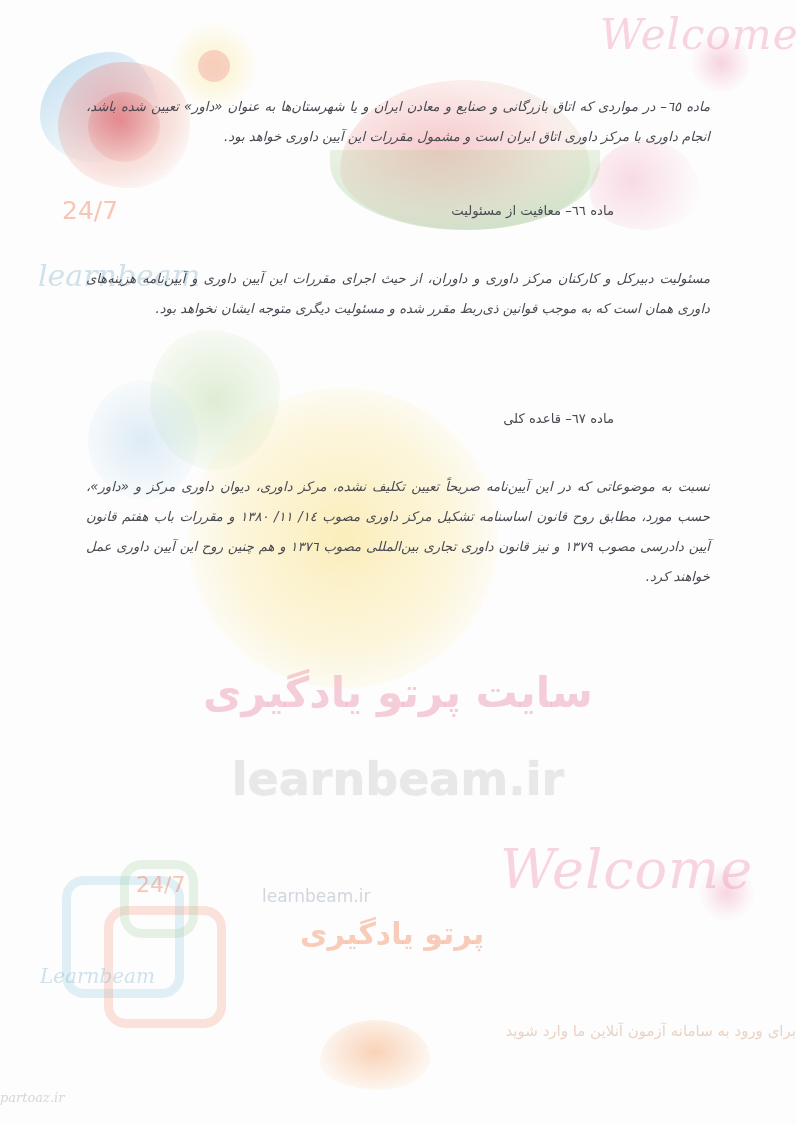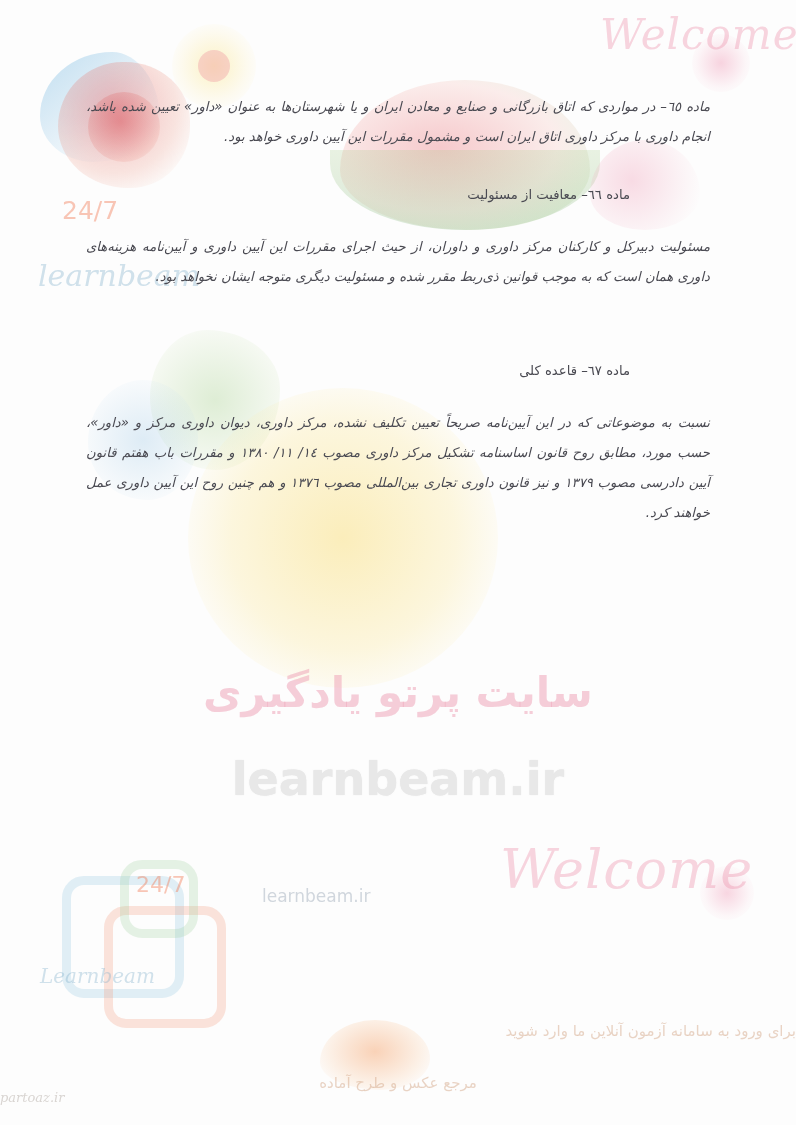--- a/index.html
+++ b/index.html
@@ -274,21 +274,21 @@
     font-size: 13.2px;
     line-height: 30px;
     margin: 0 0 6px 0;
     text-align: justify;
     text-justify: inter-word;
     font-style: italic;
   }
   .heading {
     font-size: 13.2px;
     line-height: 30px;
-    margin: 0;
+    margin: 16px;
     text-align: right;
     padding-right: 80px;
   }
   .spacer-sm { height: 22px; }
   .spacer-lg { height: 58px; }
 </style>
 </head>
 <body>
 
 <div class="page">
@@ -317,23 +317,23 @@
 
     <div class="wm-welcome top">Welcome</div>
     <div class="wm-welcome bottom">Welcome</div>
 
     <div class="wm-learnbeam-script a">learnbeam</div>
     <div class="wm-learnbeam-script b">Learnbeam</div>
     <div class="wm-learnbeam-small a">learnbeam.ir</div>
 
     <div class="wm-center-fa big">سایت پرتو یادگیری</div>
     <div class="wm-center-latin">learnbeam.ir</div>
+    <div class="wm-orange-fa">پرتو یادگیری</div>
 
     <div class="wm-bottom-line1">برای ورود به سامانه آزمون آنلاین ما وارد شوید</div>
-    <div class="wm-bottom-line2">مرجع عکس و طرح آماده</div>
     <div class="wm-partoaz">partoaz.ir</div>
   </div>
 
   <div class="doc">
 
     <p class="para">ماده ٦٥– در مواردی که اتاق بازرگانی و صنایع و معادن ایران و یا شهرستان‌ها به عنوان «داور» تعیین شده باشد، انجام داوری با مرکز داوری اتاق ایران است و مشمول مقررات این آیین داوری خواهد بود.</p>
 
     <div class="spacer-sm"></div>
 
     <p class="heading">ماده ٦٦– معافیت از مسئولیت</p>

